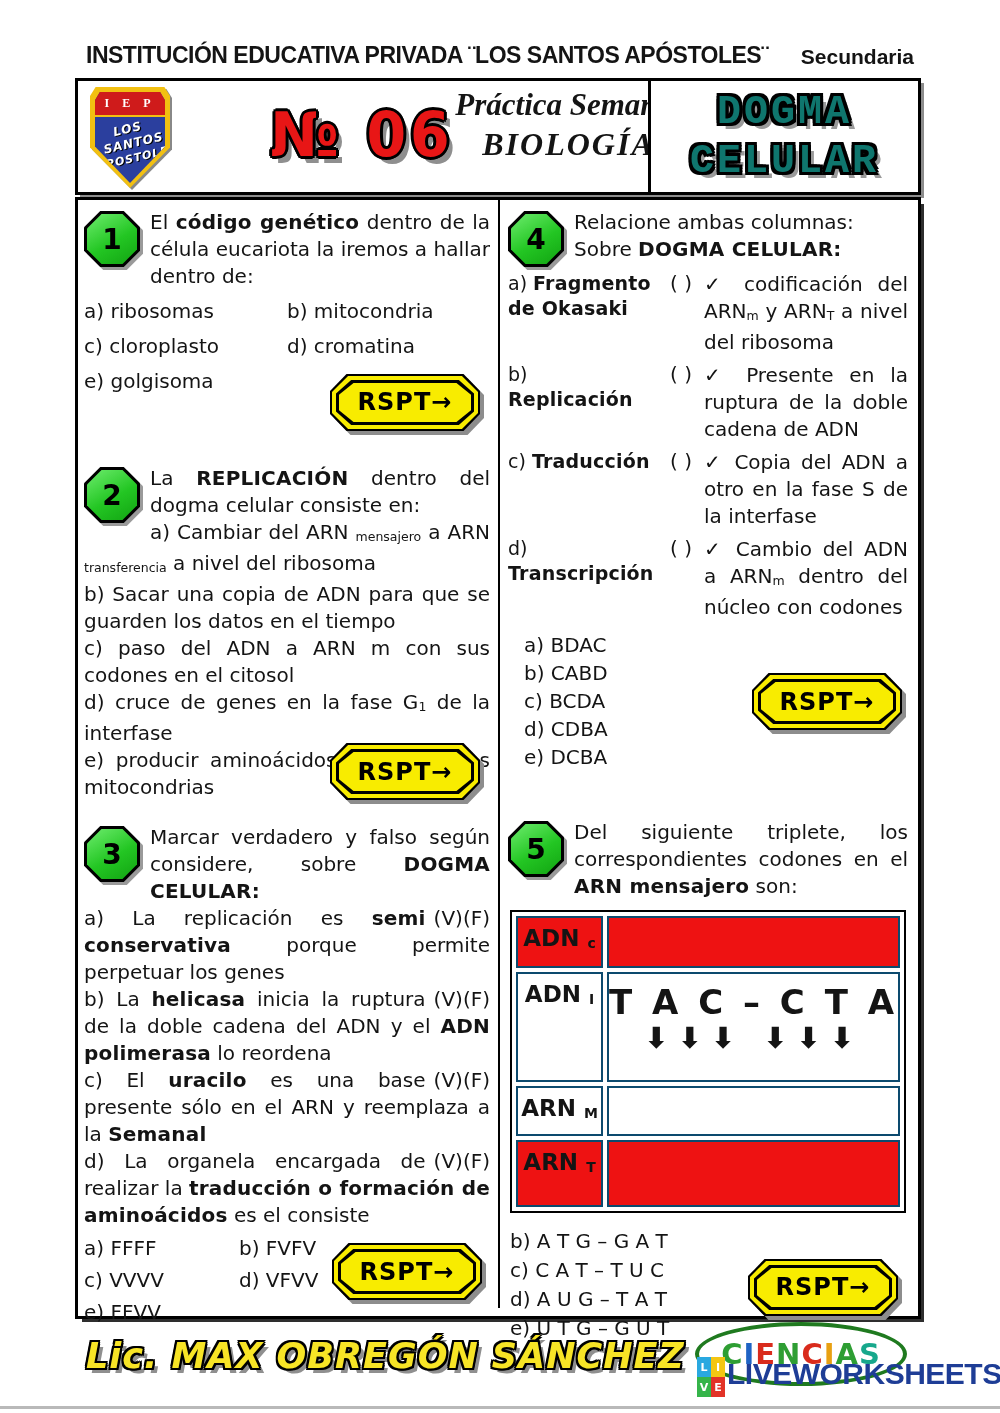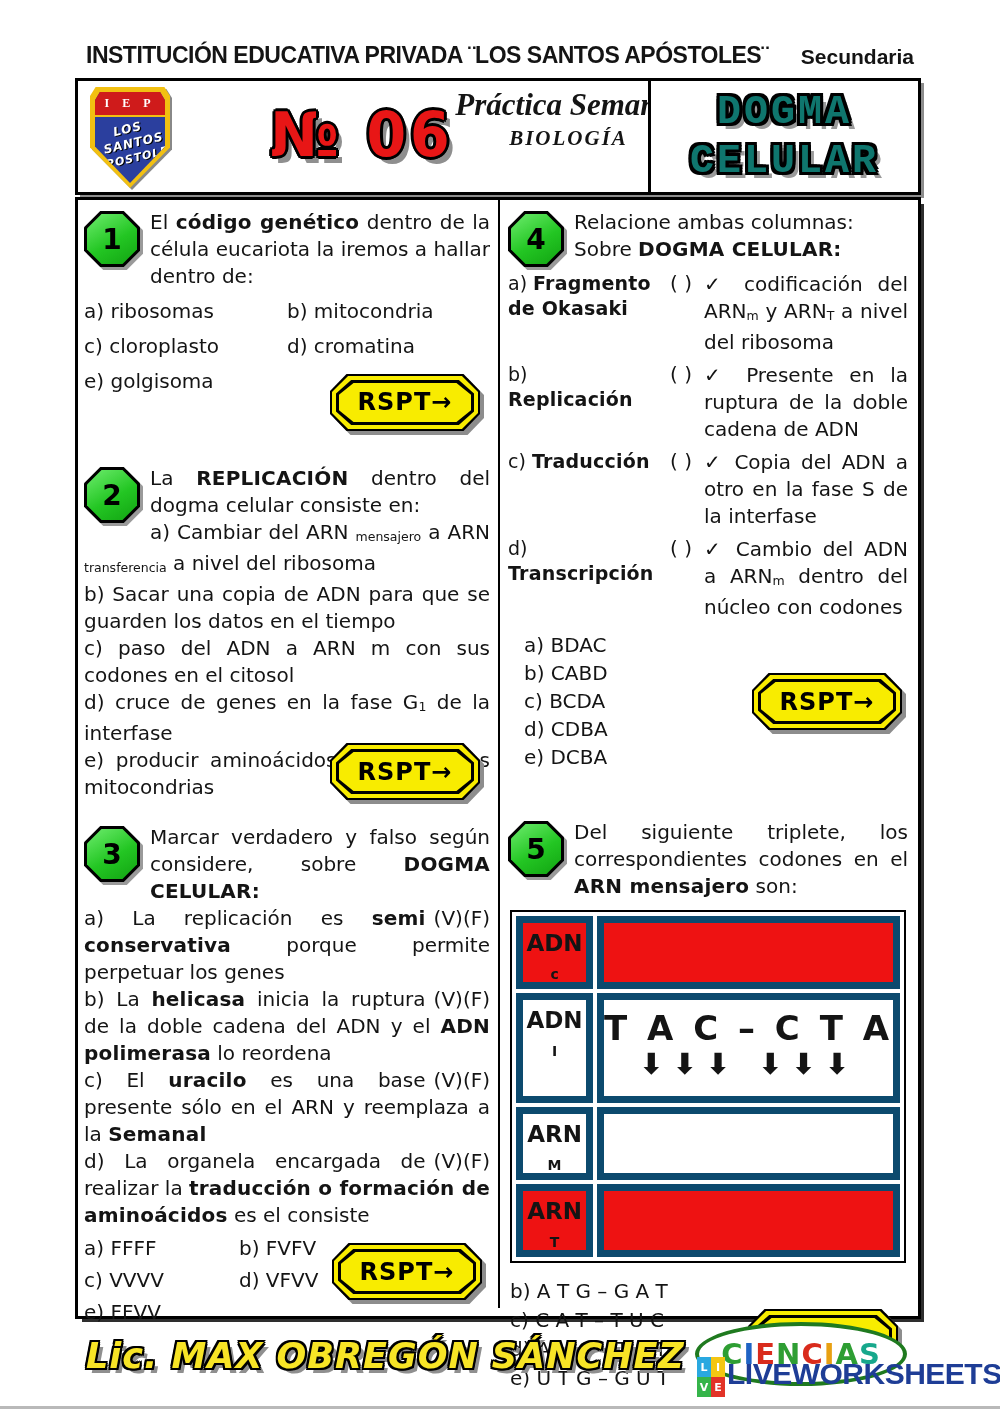--- a/index.html
+++ b/index.html
@@ -38,21 +38,21 @@
   .s-l3 { top:34px; left:1px; font-size:11px; }
 
   .num06 { position:absolute; left:192px; top:18px; font-size:57px; font-weight:bold;
     color:#e81616; letter-spacing:4px; transform:scaleY(1.08); transform-origin:top left;
     text-shadow:-2px -2px 0 #000,2px -2px 0 #000,-2px 2px 0 #000,2px 2px 0 #000,
       -3px 0 0 #000,3px 0 0 #000,0 -3px 0 #000,0 3px 0 #000, 6px 6px 0 #8f8f8f; }
 
   .mid-titles { position:absolute; left:338px; top:6px; width:305px; text-align:center;
     font-family:"Liberation Serif", serif; }
   .practice { font-size:31px; font-weight:bold; font-style:italic; }
-  .course   { font-size:21px; font-weight:bold; font-style:italic; letter-spacing:2px; margin-top:3px; }
+  .course   { font-size:32px; font-weight:bold; font-style:italic; letter-spacing:2px; margin-top:3px; }
 
   .dogma-box { position:absolute; right:-3px; top:-3px; width:273px; height:117px;
     border:3px solid #000; background:#fff; display:flex; flex-direction:column;
     align-items:center; justify-content:center; gap:4px; }
   .dogma-word { font-size:40px; font-weight:bold; color:#0f766e; letter-spacing:3px;
     text-shadow:-3px -3px 0 #000,3px -3px 0 #000,-3px 3px 0 #000,3px 3px 0 #000,
       -3px 0 0 #000,3px 0 0 #000,0 -3px 0 #000,0 3px 0 #000, 6px 6px 0 #9a9a9a;font-family:Liberation Mono, monospace; }
 
   
   .main { position:absolute; left:75px; top:197px; width:846px; height:1122px;
@@ -121,25 +121,25 @@
   .optlist { position:relative; margin-top:10px; padding-left:16px;
     font-size:20px; line-height:28px; }
   .optlist .rspt { position:absolute; right:6px; top:42px; }
   .optlist2 { position:relative; margin-top:14px; padding-left:2px;
     font-size:20px; line-height:29px; }
   .optlist2 .rspt { position:absolute; right:10px; top:32px; }
 
   
   .dna { clear:left; margin:10px 2px 4px 2px; width:calc(100% - 4px);
     border:2px solid #000; border-collapse:separate; border-spacing:4px; background:#fff; }
-  .dna td { border:7px solid #0c4a6e; vertical-align:top; }
+  .dna td { border:2px solid #0c4a6e; vertical-align:top; }
   .lab { width:126px; text-align:center; font-weight:bold; font-size:23px; padding-top:7px; }
   .lab .su { font-size:14px; }
   .redcell { background:#ee1212; }
-  .h1r { height:52px; } .h2r { height:110px; } .h3r { height:50px; } .h4r { height:56px; }
+  .h1r { height:52px; } .h2r { height:110px; } .h3r { height:50px; } .h4r { height:67px; }
   .seq { font-size:34px; font-weight:bold; letter-spacing:4px; text-align:center;
     padding-top:10px; line-height:1.1; white-space:nowrap; }
   .arr { font-size:29px; font-weight:bold; letter-spacing:9px; text-align:center;
     line-height:1.2; white-space:nowrap; }
 
   
   .teacher { position:absolute; left:86px; top:1336px; font-size:35px; font-weight:bold;
     font-style:italic; color:#f7e426; letter-spacing:1px; white-space:nowrap;
     text-shadow:-2px -2px 0 #000,2px -2px 0 #000,-2px 2px 0 #000,2px 2px 0 #000,
       -2px 0 0 #000,2px 0 0 #000,0 -2px 0 #000,0 2px 0 #000, 5px 5px 0 #8f8f8f;text-align:center; }

